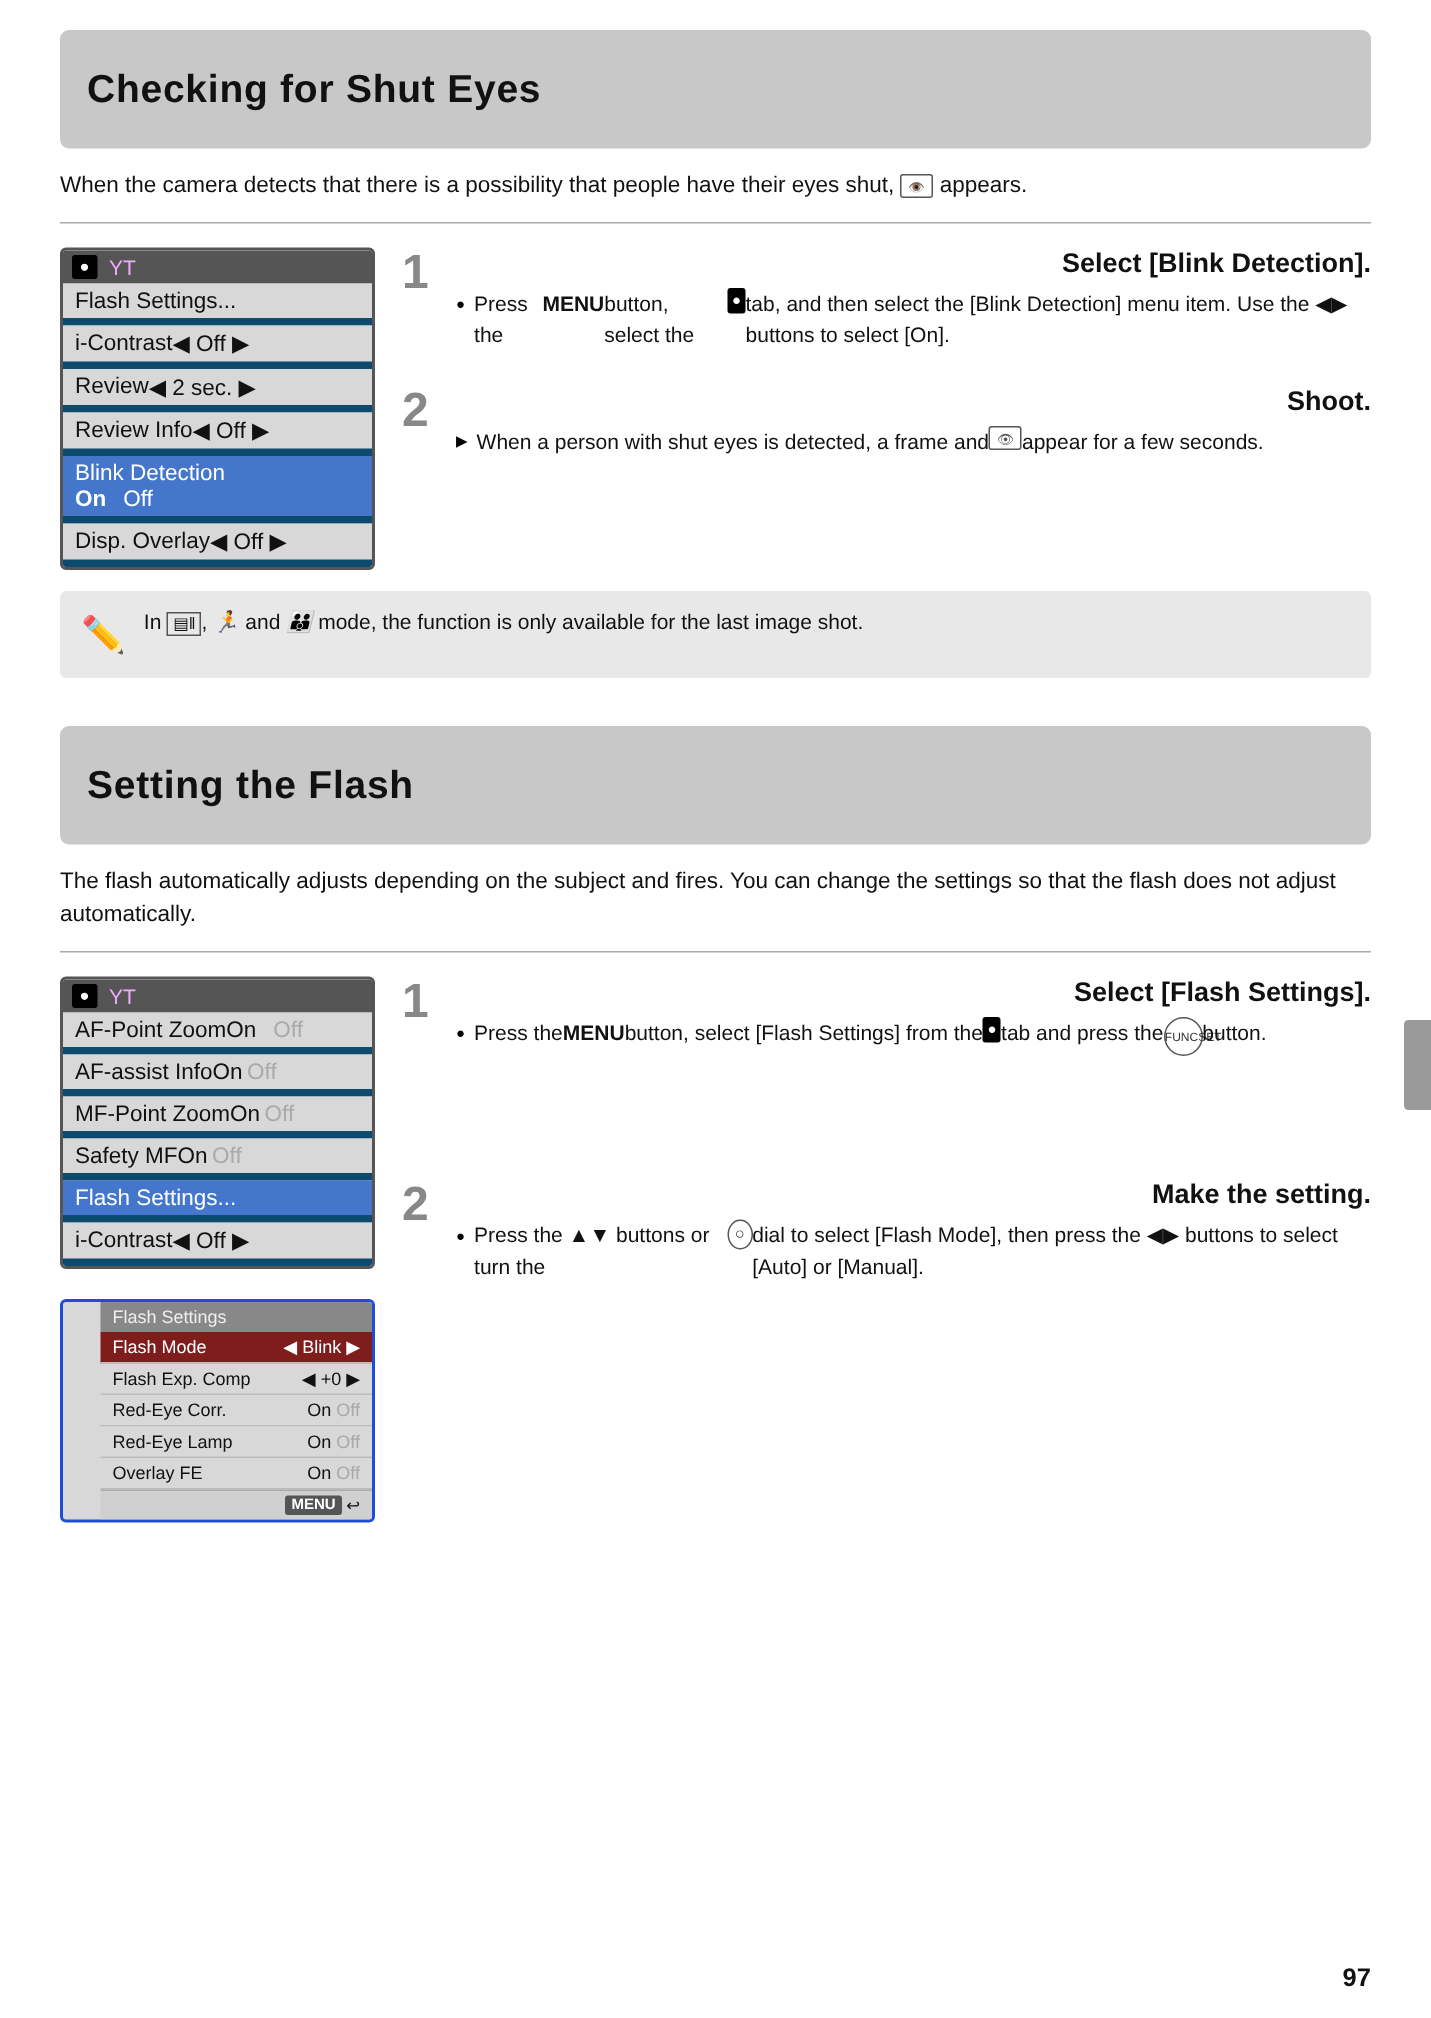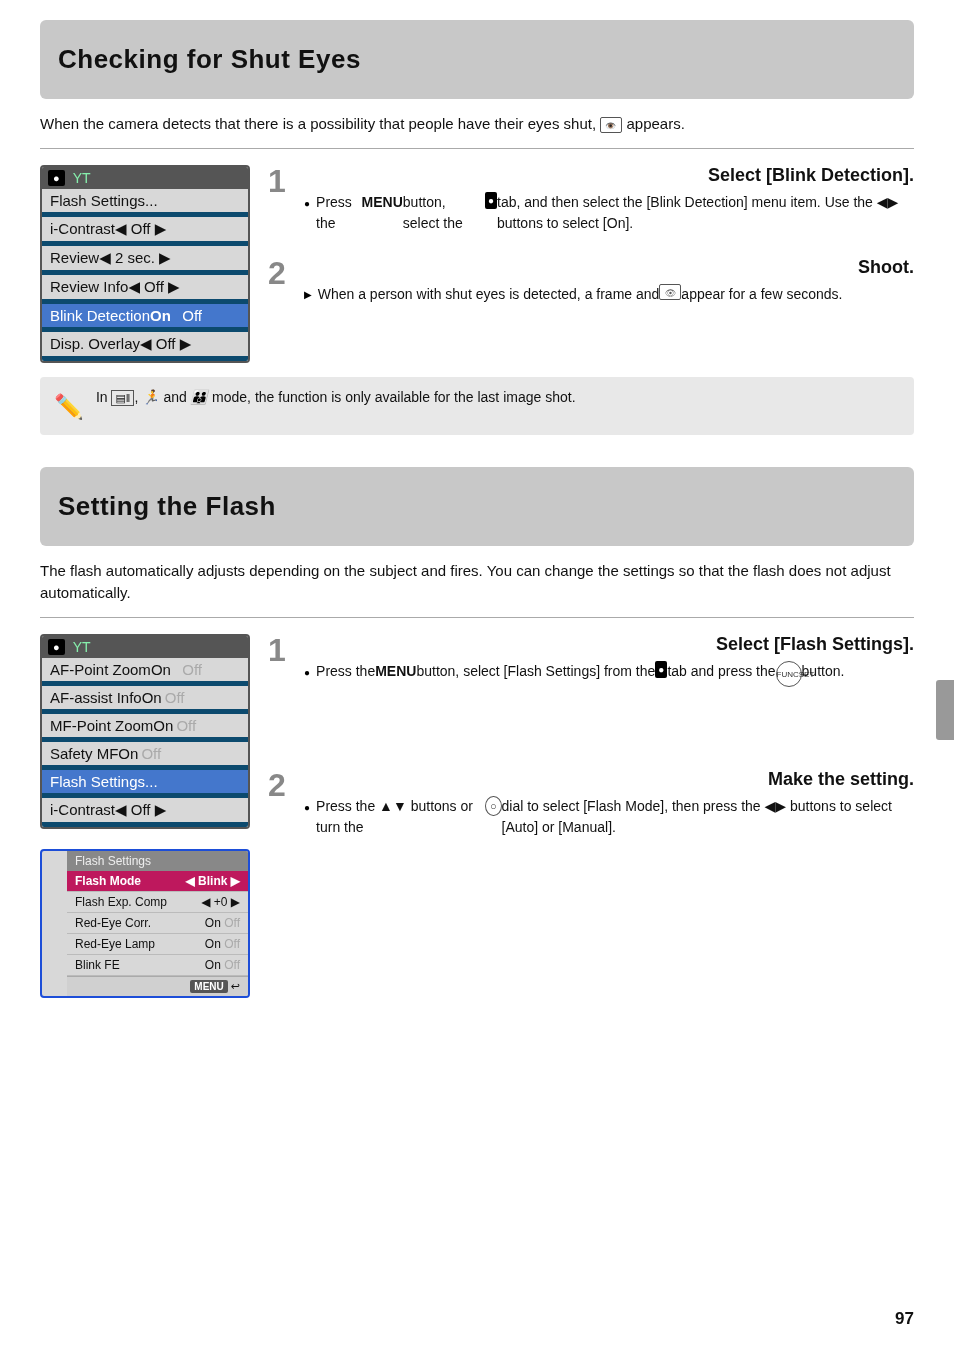--- a/index.html
+++ b/index.html
@@ -166,36 +166,37 @@
     .camera-screen .tab-row .cam-icon {
       background: #000;
       color: #fff;
       font-size: 11px;
       padding: 2px 5px;
       border-radius: 2px;
       font-weight: bold;
     }
 
     .camera-screen .tab-row .wrench-icon {
-      color: #86efac;
+      color: #f0abfc;
       font-size: 14px;
     }
 
     .camera-screen .menu-row {
       display: flex;
       justify-content: flex-start;
       padding: 3px 8px;
       border-bottom: 5px solid #0c4a6e;
       background: #d8d8d8;
       font-size: 15px;
     }
 
     .camera-screen .menu-row.highlighted {
       background: #4477cc;
       color: #fff;
+      flex-direction: column;
     }
 
     .camera-screen .menu-row .row-label {
       color: inherit;
     }
 
     .camera-screen .menu-row .row-value {
       color: inherit;
       display: flex;
       align-items: center;
@@ -300,23 +301,22 @@
 
     .flash-settings-screen .fs-row {
       display: flex;
       justify-content: space-between;
       padding: 3px 8px;
       border-bottom: 1px solid #bbb;
       background: #d8d8d8;
     }
 
     .flash-settings-screen .fs-row.highlighted {
-      background: #be185d;
+      background: #7f1d1d;
       color: #fff;
-      font-weight: bold;
     }
 
     .fs-bottom-bar {
       background: #d0d0d0;
       padding: 3px 8px;
       display: flex;
       justify-content: flex-end;
       font-size: 11px;
       border-top: 1px solid #aaa;
     }
@@ -491,21 +491,21 @@
         </div>
         <div class="fs-row">
           <span>Red-Eye Corr.</span>
           <span>On <span class="grayed">Off</span></span>
         </div>
         <div class="fs-row">
           <span>Red-Eye Lamp</span>
           <span>On <span class="grayed">Off</span></span>
         </div>
         <div class="fs-row">
-          <span>Blink FE</span>
+          <span>Overlay FE</span>
           <span>On <span class="grayed">Off</span></span>
         </div>
         <div class="fs-bottom-bar">
           <span class="menu-btn-small">MENU</span>
           <span>↩</span>
         </div>
       </div>
     </div>
 
     <div class="steps-col">

